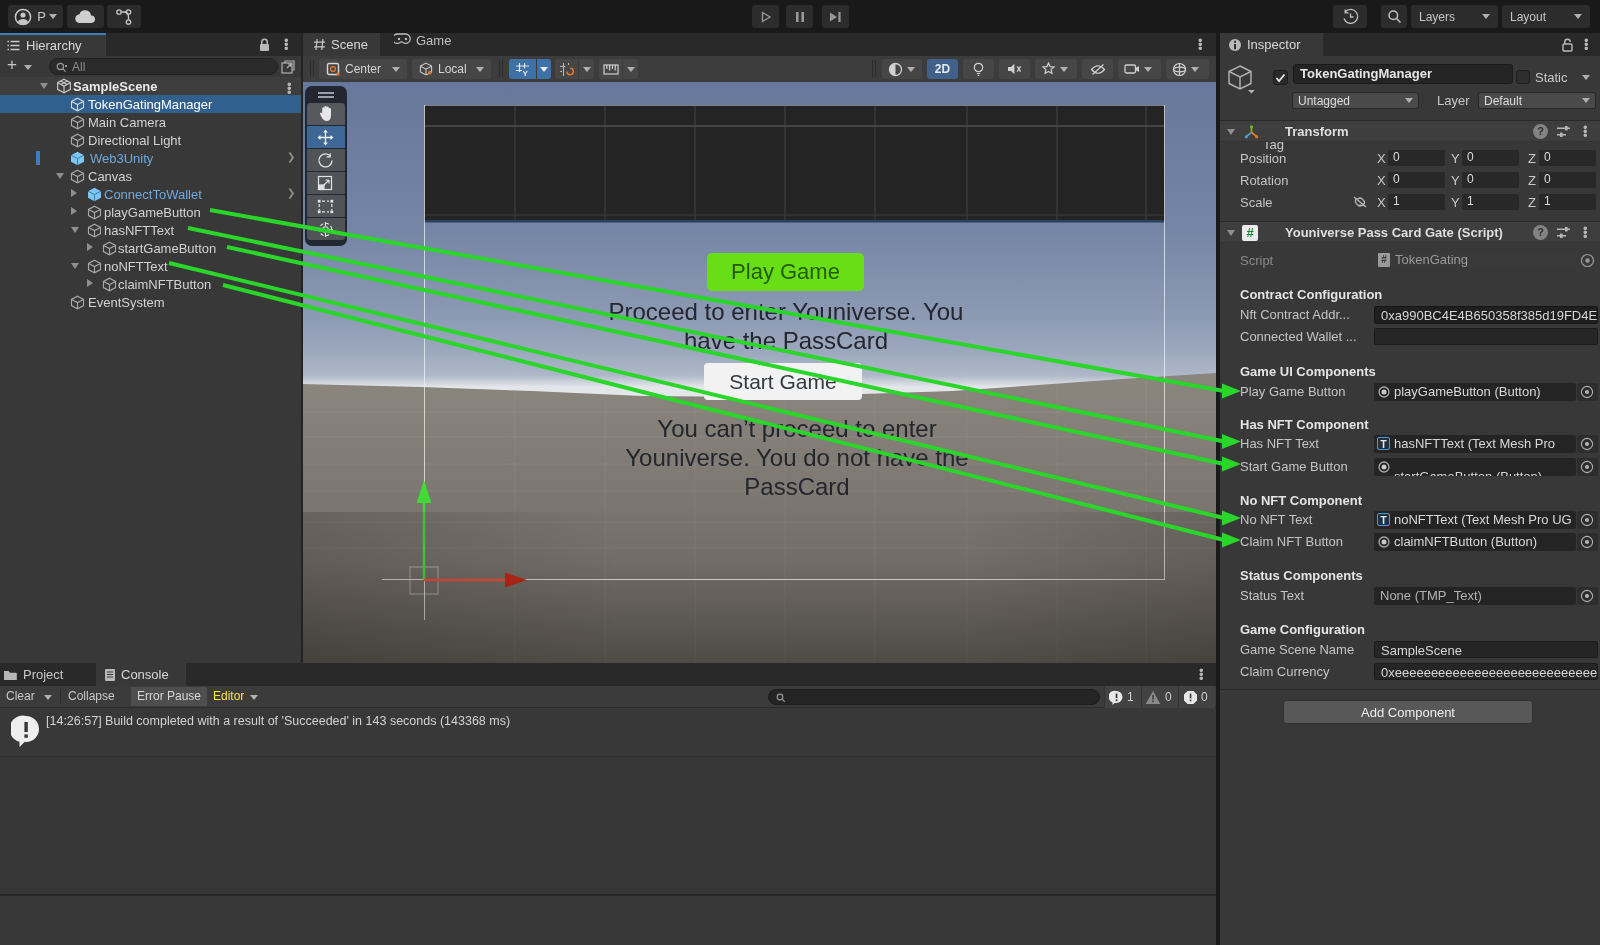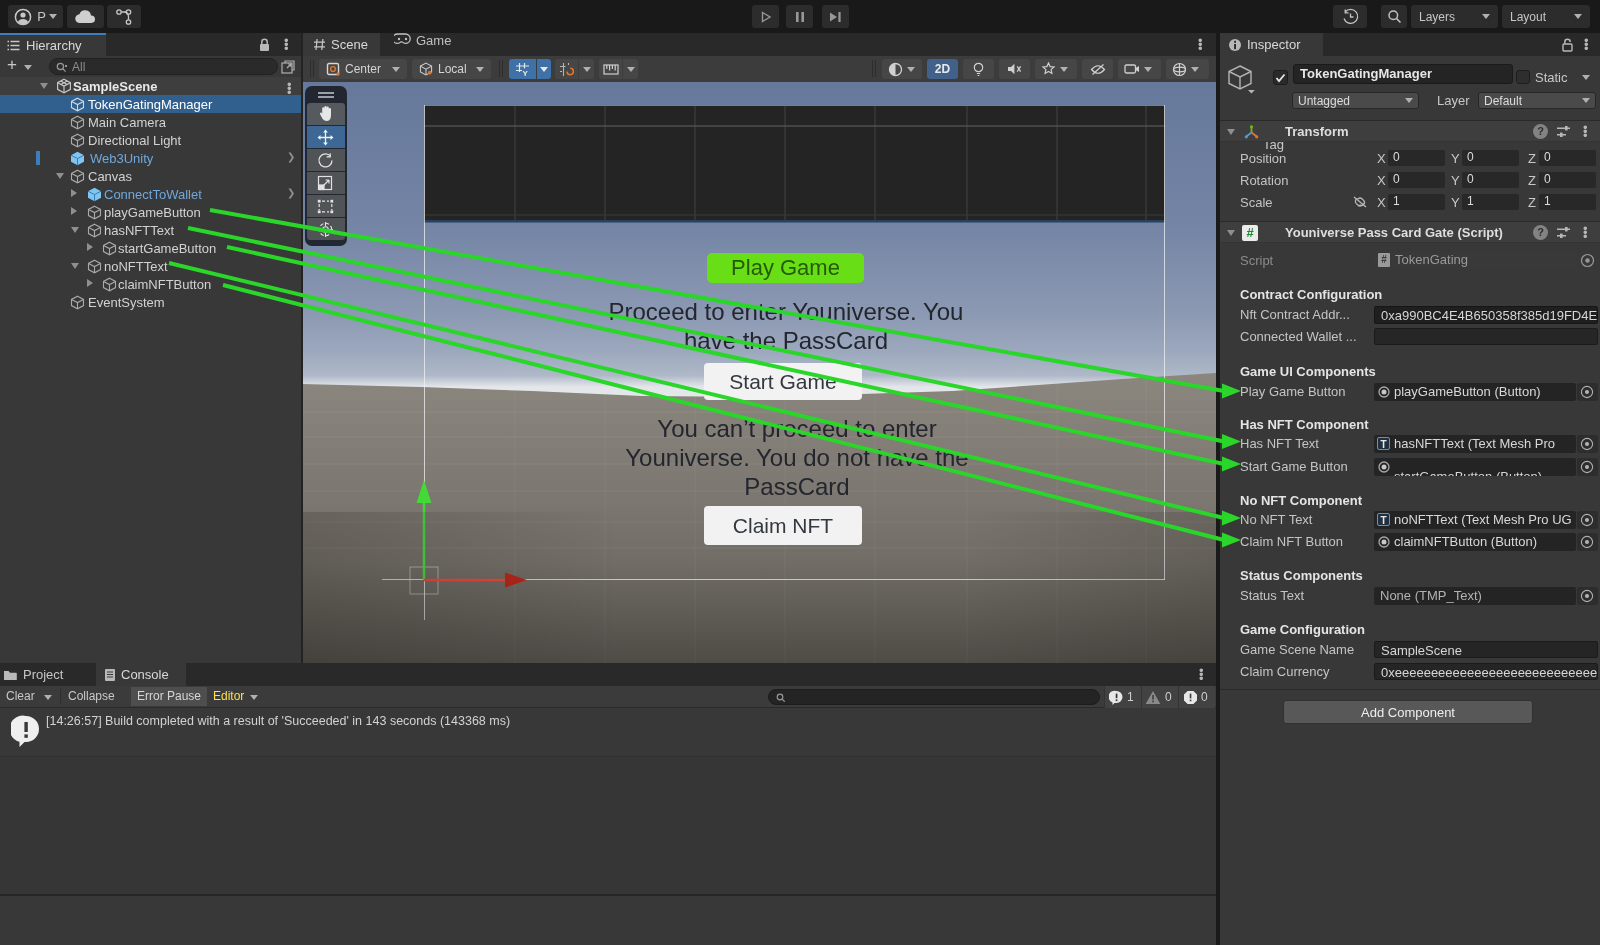--- a/index.html
+++ b/index.html
@@ -472,25 +472,24 @@
           </svg>
   </div>
   <div class="abs" style="left:2px; top:132px; width:38px; height:22px; background:#515457; border-radius:0 0 3px 3px;">
     <svg class="abs" style="left:10px; top:3px;" width="17" height="17" viewBox="0 0 17 17" fill="none" stroke="#e2e2e2" stroke-width="1.1">
             <circle cx="8.5" cy="8.5" r="6.2" stroke-dasharray="3.5 2.2"></circle>
             <circle cx="8.5" cy="8.5" r="2.8"></circle>
             <path d="M8.5 1 v4 M8.5 12 v4 M1 8.5 h4 M12 8.5 h4"></path>
           </svg>
   </div>
 </div>
-  <div class="abs" style="left:405px; top:220px; width:157px; height:30px; background:#68de16; border-radius:5px; display:flex; align-items:center; justify-content:center; color:#265a05; font-size:22px;">Play Game</div>
+  <div class="abs" style="left:405px; top:220px; width:157px; height:38px; background:#68de16; border-radius:5px; display:flex; align-items:center; justify-content:center; color:#265a05; font-size:22px;">Play Game</div>
   <div class="abs" style="left:234px; top:264px; width:500px; height:60px; text-align:center; color:#23262e; font-size:24px; line-height:29px;">Proceed to enter Youniverse. You<br>have the PassCard</div>
   <div class="abs" style="left:402px; top:330px; width:158px; height:37px; background:#f2f2f2; border-radius:4px; display:flex; align-items:center; justify-content:center; color:#34383f; font-size:21px;">Start Game</div>
   <div class="abs" style="left:265px; top:381px; width:460px; height:90px; text-align:center; color:#23262e; font-size:24px; line-height:29px;">You can’t proceed to enter<br>Youniverse. You do not have the<br>PassCard</div>
-  <div class="abs" style="left:402px; top:473px; width:158px; height:39px; background:#f2f2f2; border-radius:4px; display:flex; align-items:center; justify-content:center; color:#34383f; font-size:21px;">Claim NFT</div>
 </div>
 
 <div class="abs" id="inspector">
   <div class="abs tabbar" style="left:0; top:0; width:380px; height:23px;">
   <div class="tab" style="left:0; width:103px; padding-left:8px;">
     <svg width="14" height="14" viewBox="0 0 14 14">
             <circle cx="7" cy="7" r="6" fill="#b8b8b8"></circle>
             <rect x="6.1" y="2.8" width="1.9" height="1.9" fill="#292929"></rect>
             <rect x="6.1" y="6" width="1.9" height="5.2" fill="#292929"></rect>
           </svg>

